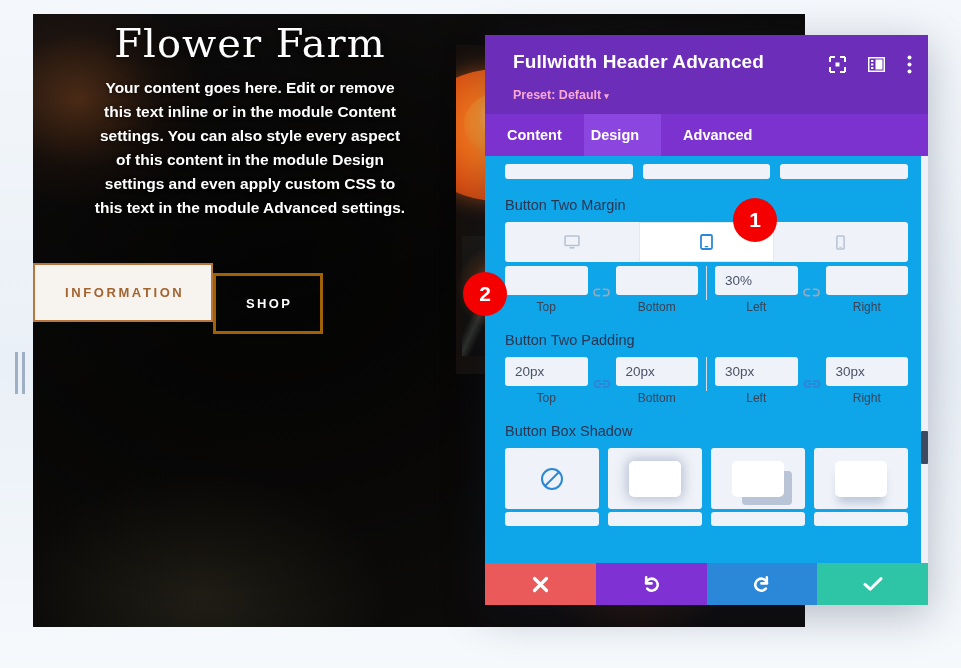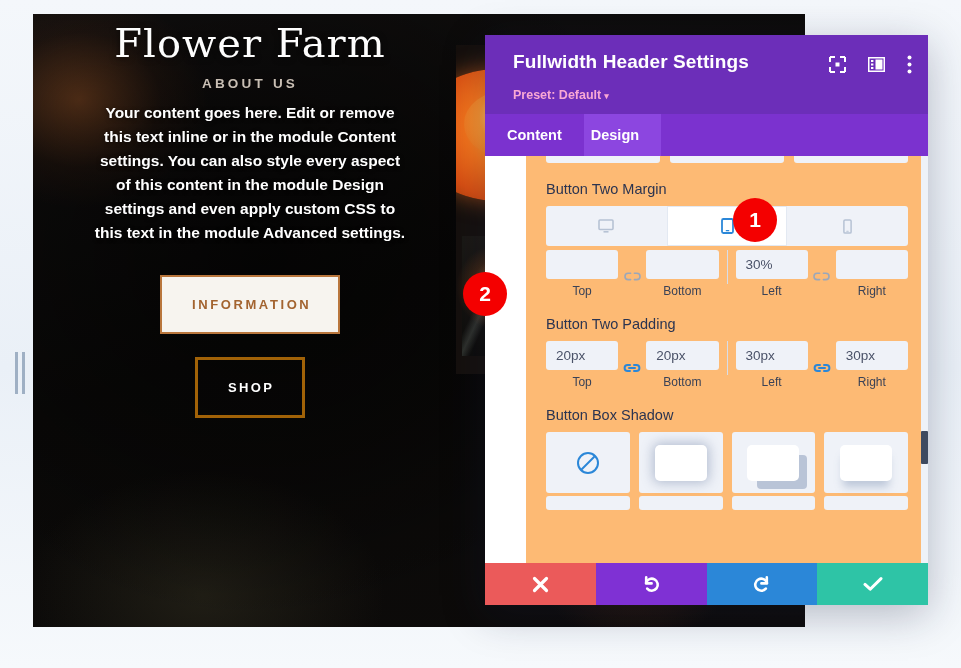--- a/index.html
+++ b/index.html
@@ -113,21 +113,21 @@
     font-size: 15.5px;
     font-weight: 700;
     line-height: 24px;
     color: #ffffff;
     padding: 0 60px;
     text-shadow: 0 1px 4px rgba(0,0,0,0.55);
   }
   .hero-buttons {
     margin-top: 30px;
     display: flex;
-    flex-direction: column;
+    flex-direction: row;
     align-items: center;
   }
   .btn-information {
     width: 180px;
     padding: 20px 30px;
     background: #f7f4ef;
     border: 2px solid #b9763c;
     color: #a3632f;
     font-size: 13px;
     font-weight: 700;
@@ -211,23 +211,22 @@
     font-size: 14.5px;
     font-weight: 700;
     cursor: pointer;
   }
   .tab.active { background: #8c46e0; padding-left: 7px; }
 
   .panel-body {
     flex: 1;
     overflow: hidden;
     position: relative;
-    background: #fdba74;
-    padding: 0 20px;
-    margin-left: 41px;
+    background: #0ea5e9;
+    padding: 16px 20px;
   }
   .scroll-inner { padding-top: 0px; }
 
   
   .cut-row {
     display: flex; gap: 10px;
     margin-top: -8px;
   }
   .cut-row .cut-box {
     flex: 1; height: 15px;
@@ -380,39 +379,38 @@
 
   <div class="flower-strip">
     <div class="stem"></div>
     <div class="glow"></div>
     <div class="bloom"></div>
     <div class="bloom2"></div>
   </div>
 
   <div class="hero-content">
     <div class="site-title">Flower Farm</div>
-    <div class="about-label">ABOUT US</div>
     <div class="hero-body">Your content goes here. Edit or remove this text inline or in the module Content settings. You can also style every aspect of this content in the module Design settings and even apply custom CSS to this text in the module Advanced settings.</div>
     <div class="hero-buttons">
       <div class="btn-information">INFORMATION</div>
       <div class="btn-shop">SHOP</div>
     </div>
   </div>
   <div class="site-white-strip"></div>
 </div>
 
 <div class="drag-handle">
   <i></i>
   <i></i>
 </div>
 
 <div class="settings-panel">
 
   <div class="panel-header">
-    <div class="panel-title">Fullwidth Header Settings</div>
+    <div class="panel-title">Fullwidth Header Advanced</div>
     <div class="panel-preset">
       <span>Preset: Default</span><span class="caret">▾</span>
     </div>
     <div class="header-icons">
       <span class="hicon">
         <svg width="17" height="17" viewBox="0 0 17 17">
           <path d="M1,1 L6,1 M1,1 L1,6 M16,1 L11,1 M16,1 L16,6 M1,16 L6,16 M1,16 L1,11 M16,16 L11,16 M16,16 L16,11" stroke="#ffffff" stroke-width="2" fill="none"></path>
           <rect x="6.5" y="6.5" width="4" height="4" fill="#ffffff"></rect>
         </svg>
       </span>
@@ -431,20 +429,21 @@
           <circle cx="2.5" cy="9.5" r="2" fill="#ffffff"></circle>
           <circle cx="2.5" cy="16.5" r="2" fill="#ffffff"></circle>
         </svg>
       </span>
     </div>
   </div>
 
   <div class="tabs">
     <div class="tab">Content</div>
     <div class="tab active">Design</div>
+    <div class="tab">Advanced</div>
   </div>
 
   <div class="panel-body">
     <div class="scroll-inner">
 
       <div class="cut-row">
         <div class="cut-box"></div>
         <div class="cut-box"></div>
         <div class="cut-box"></div>
       </div>

